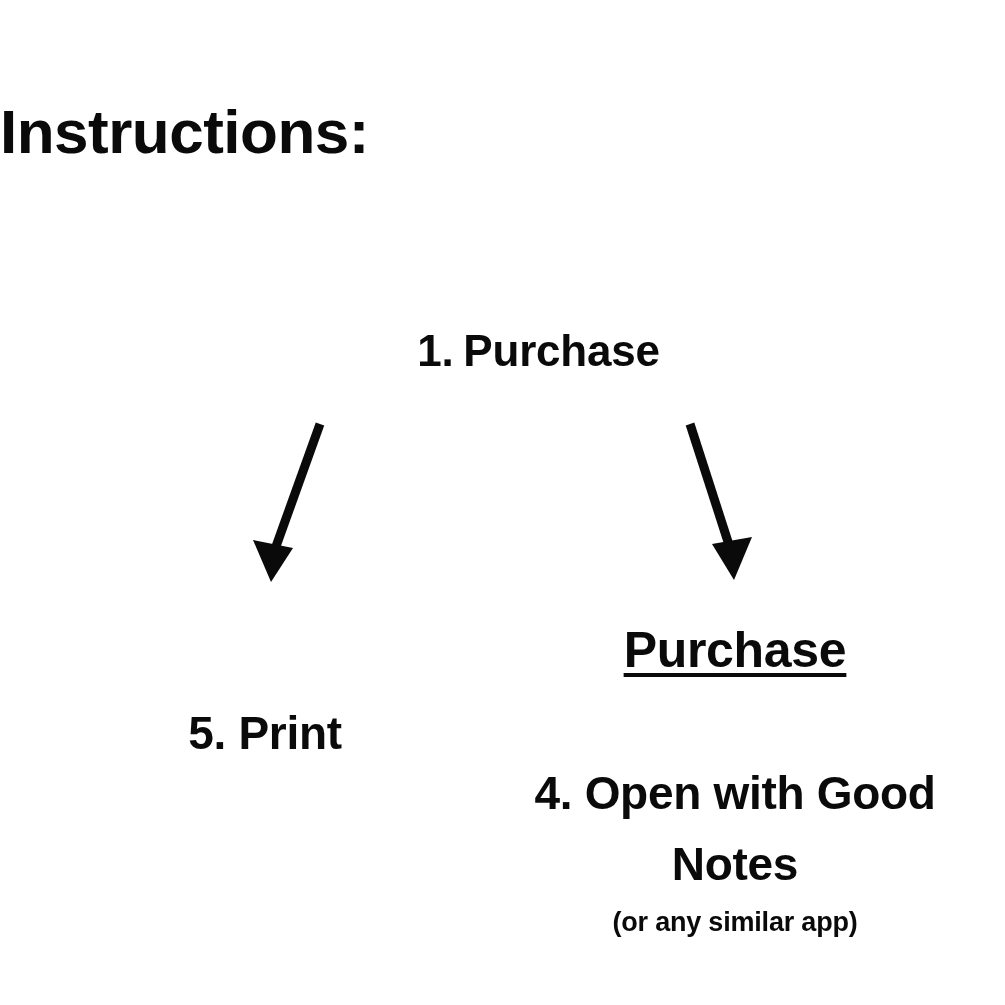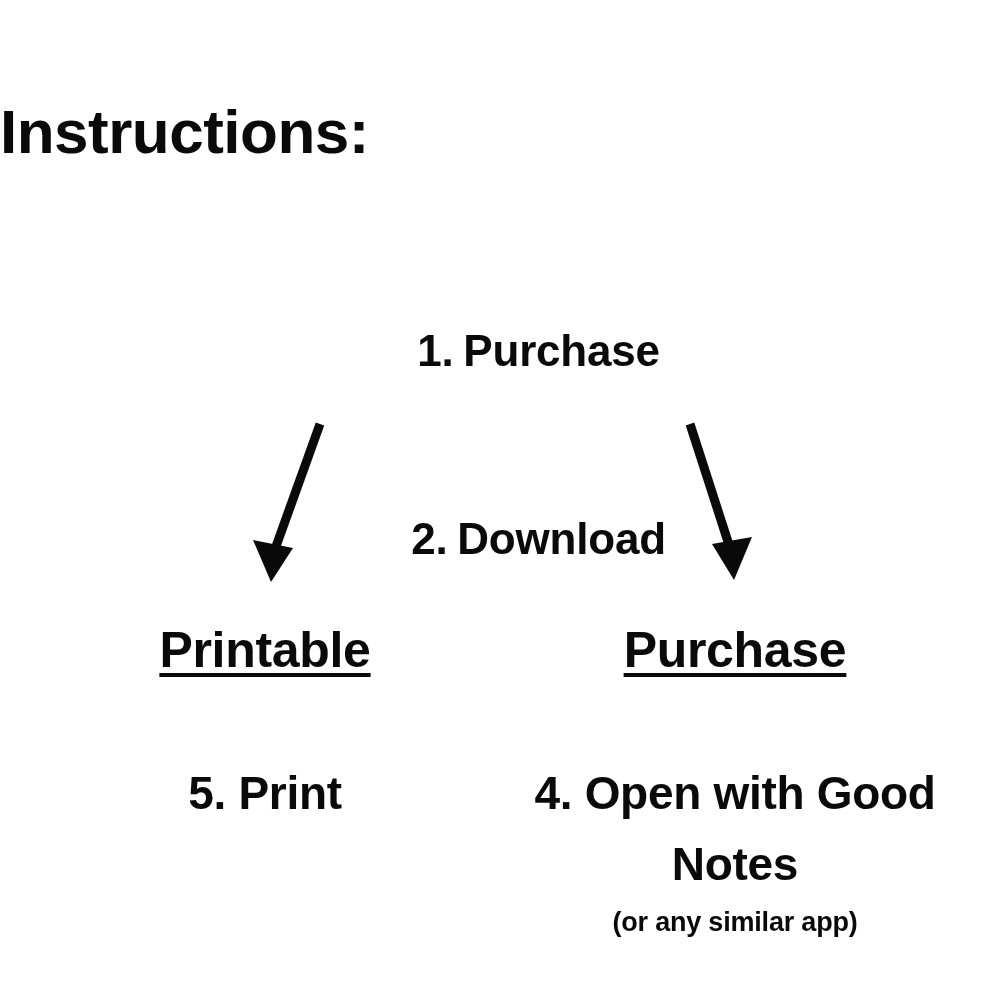--- a/index.html
+++ b/index.html
@@ -92,38 +92,34 @@
 <body>
 
 <div class="stage">
 
   <div class="title">Instructions:</div>
 
   <div class="steps">
     <div class="step-line">
       <span class="step-num">1.</span><span>Purchase</span>
     </div>
-    <div class="step-line">
-      <span class="step-num">2.</span><span>Download</span>
-    </div>
   </div>
 
   <svg class="arrows" viewBox="0 0 1005 1005">
     <g>
       <line x1="320" y1="424" x2="274" y2="552" stroke="#0a0a0a" stroke-width="9" stroke-linecap="butt"></line>
       <polygon points="271,582 253,540 293,548" fill="#0a0a0a"></polygon>
     </g>
     <g>
       <line x1="690" y1="424" x2="730" y2="548" stroke="#0a0a0a" stroke-width="9" stroke-linecap="butt"></line>
       <polygon points="734,580 712,544 752,537" fill="#0a0a0a"></polygon>
     </g>
   </svg>
 
   <div class="branch branch-left">
-    <div class="branch-title">Printable</div>
     <div class="branch-body">5. Print</div>
   </div>
 
   <div class="branch branch-right">
     <div class="branch-title">Purchase</div>
     <div class="branch-body">4. Open with Good Notes</div>
     <div class="branch-note">(or any similar app)</div>
   </div>
 
 </div>

